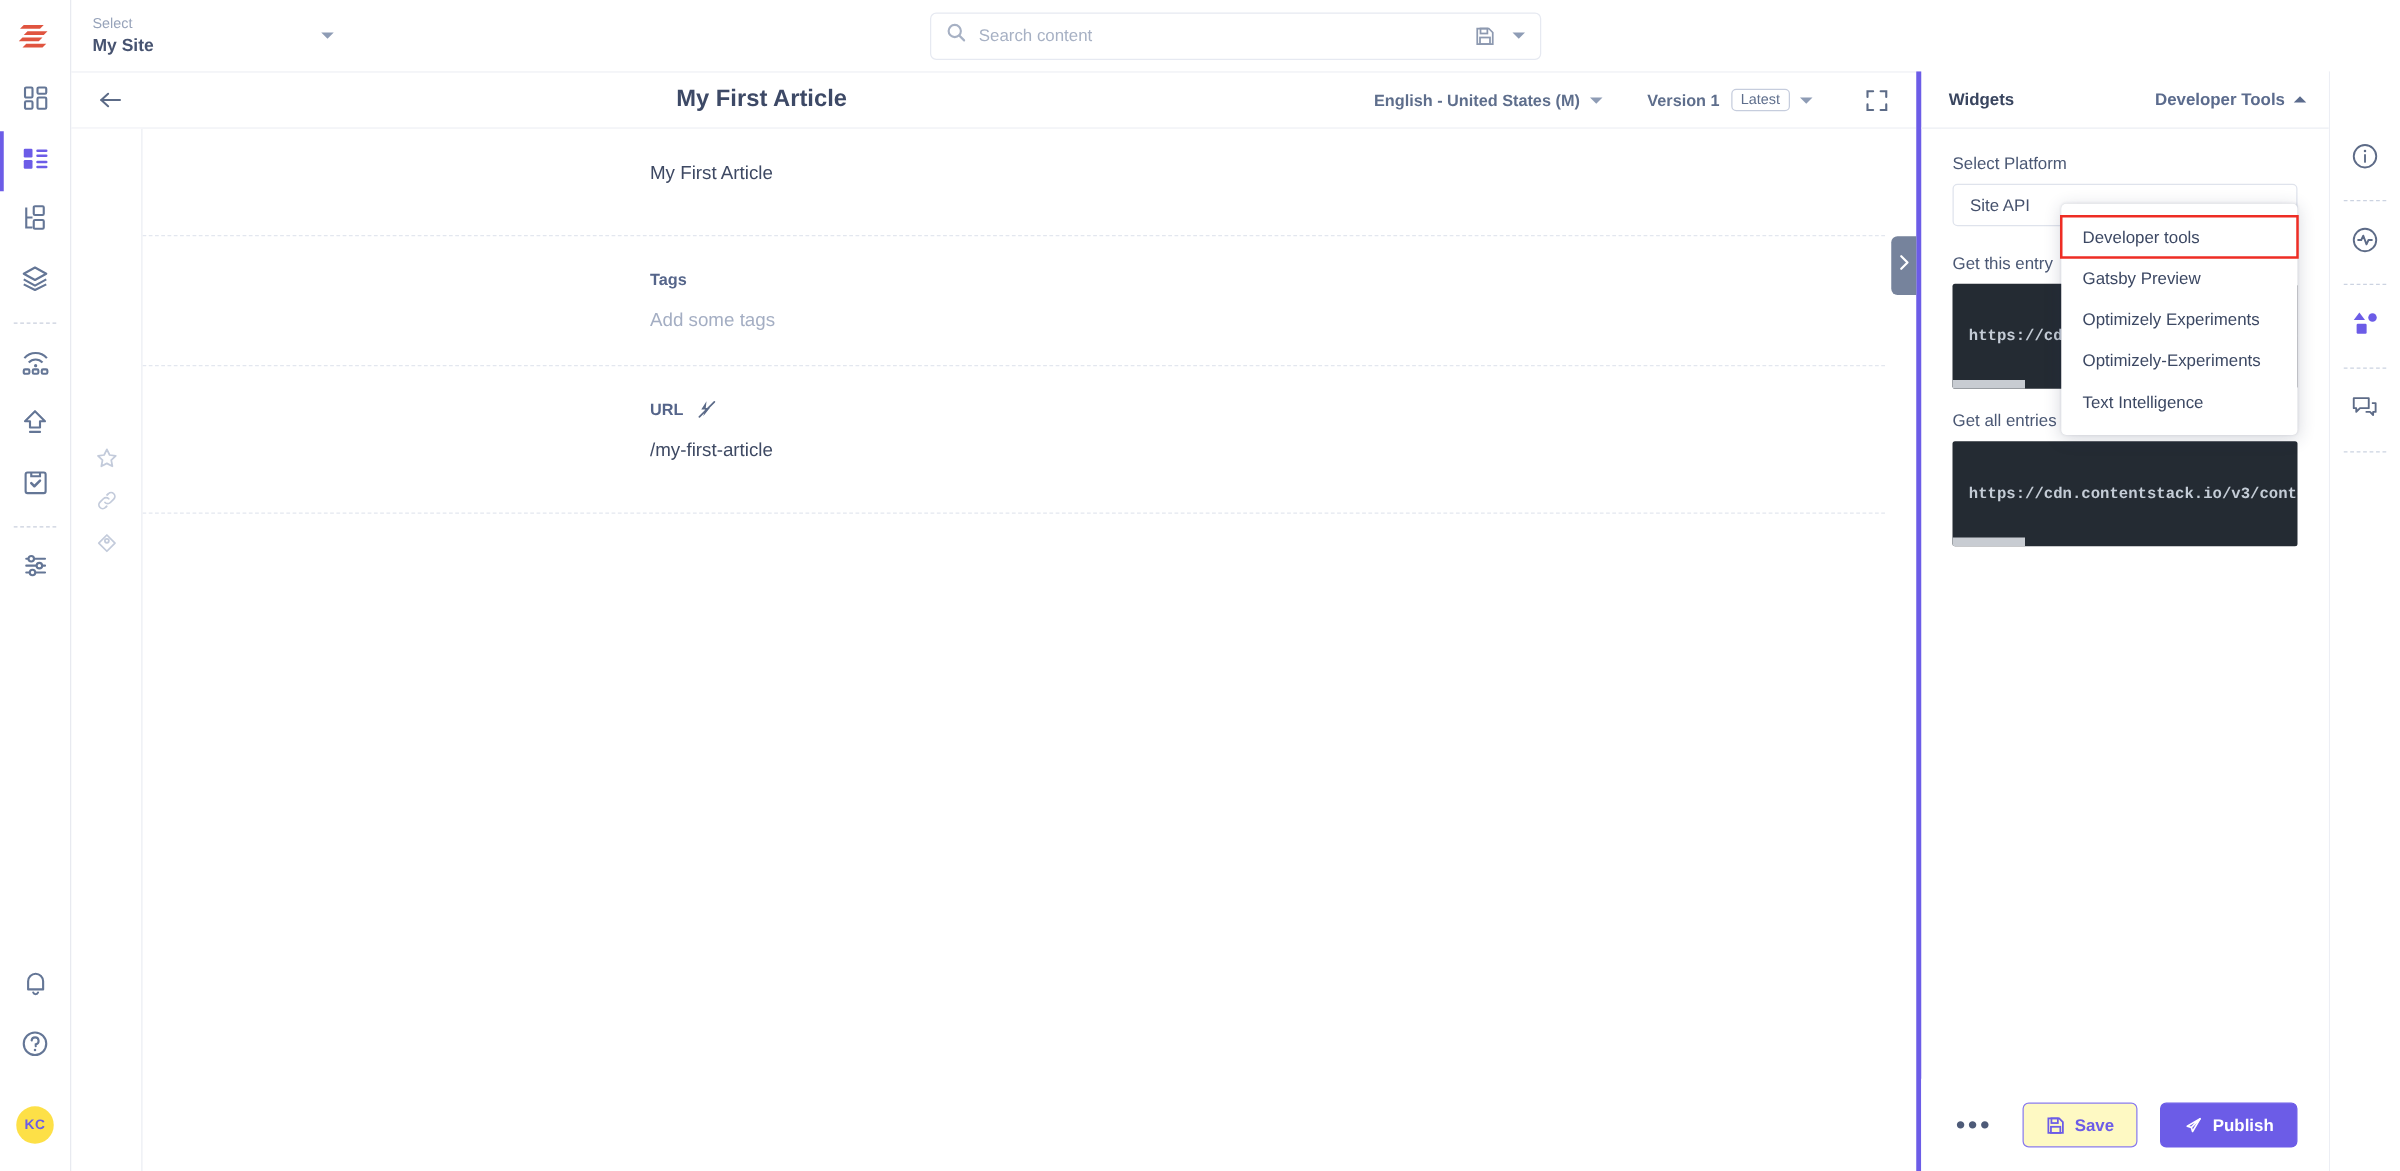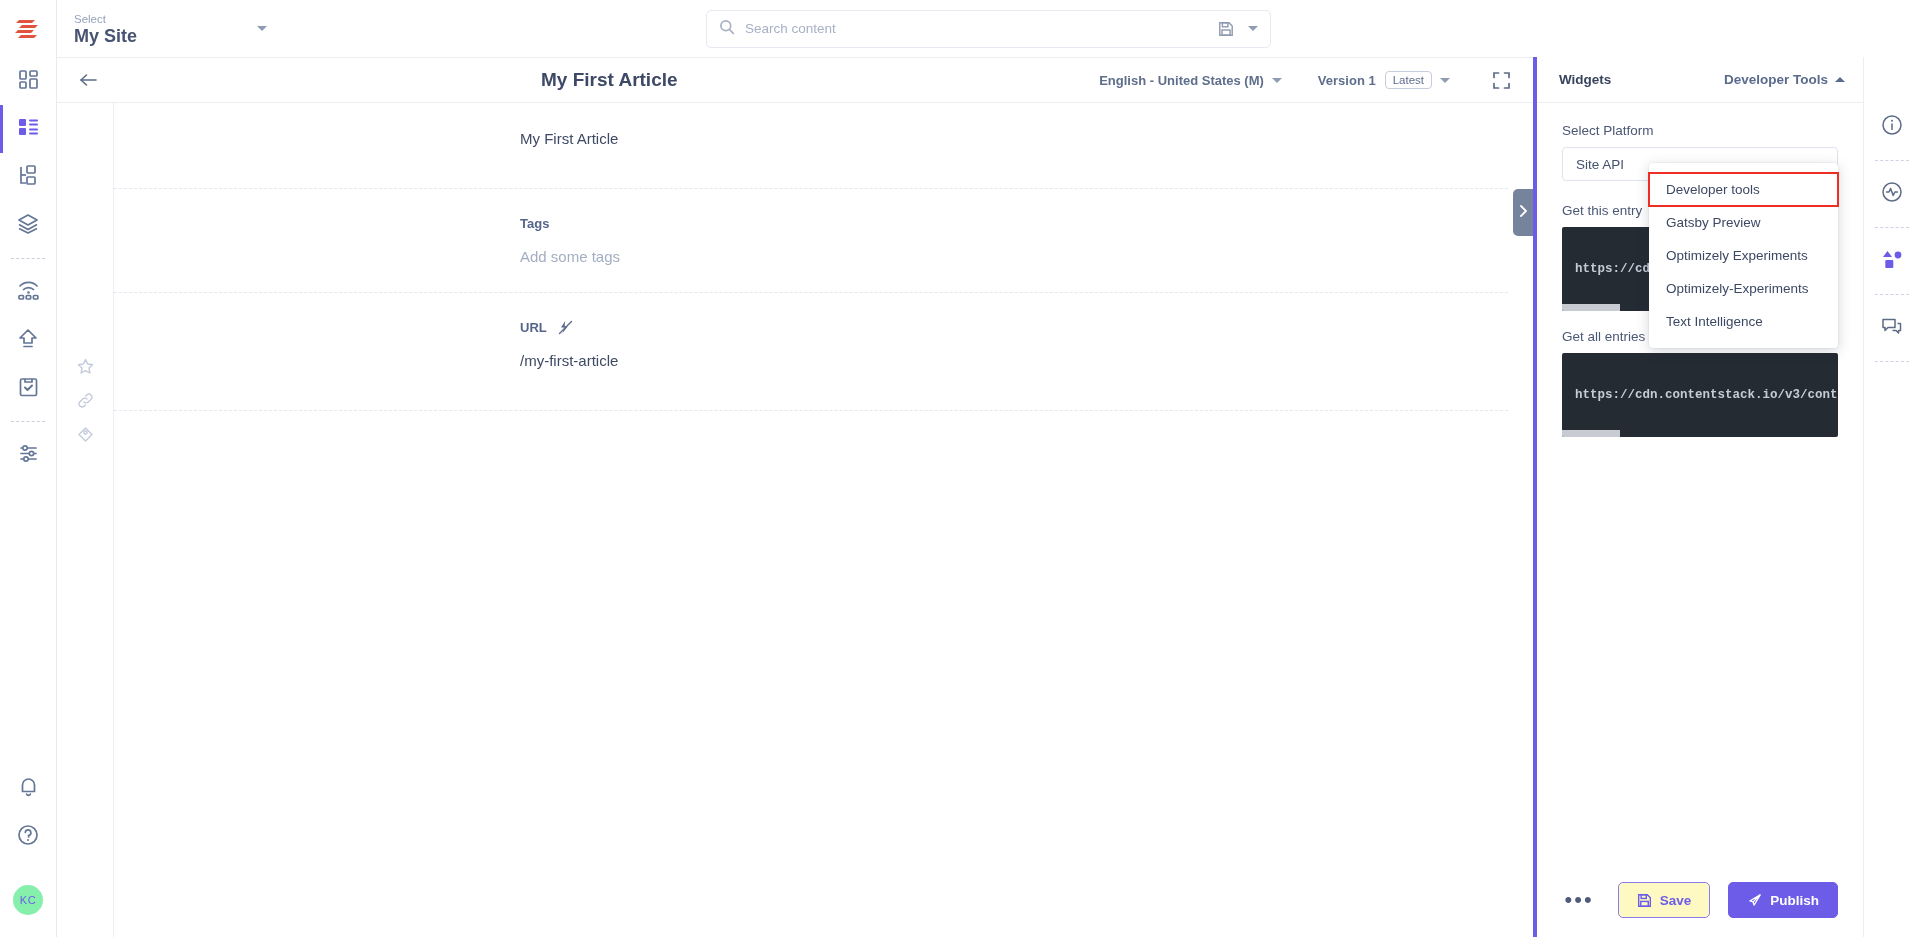--- a/index.html
+++ b/index.html
@@ -26,40 +26,40 @@
   }
   .rail-item.active::before {
     content: ""; position: absolute; left: 0; top: 0; bottom: 0; width: 3px; background: #6c5ce7;
   }
   .rail-item.active { color: #6c5ce7; }
   .rail-sep { width: 34px; border-top: 1px dashed #c9cfdd; margin: 9px 0; }
   .rail-spacer { flex: 1; }
   .rail-bottom { display: flex; flex-direction: column; align-items: center; padding-bottom: 22px; }
   .avatar {
     width: 30px; height: 30px; border-radius: 50%;
-    background: #86efac; color: #6c5ce7;
-    font-size: 11px; font-weight: normal; letter-spacing: .5px;
+    background: #fde047; color: #6c5ce7;
+    font-size: 11px; font-weight: bold; letter-spacing: .5px;
     display: flex; align-items: center; justify-content: center;
     margin-top: 24px; cursor: pointer;
   }
 
   
   .topstrip {
     position: absolute; left: 57px; top: 0; right: 0; height: 57px;
     background: #fff; display: flex; align-items: center; z-index: 25;
   }
   .stack-box { width: 210px; padding-left: 17px; display: flex; align-items: center; cursor: pointer; }
   .stack-texts { flex: 1; }
   .stack-label { font-size: 11.5px; color: #97a3ba; line-height: 15px; }
-  .stack-name { font-size: 18px; color: #475370; font-weight: bold; line-height: 18px; }
+  .stack-name { font-size: 14px; color: #475370; font-weight: bold; line-height: 18px; }
   .caret-down { width: 0; height: 0; border-left: 5px solid transparent; border-right: 5px solid transparent;
                 border-top: 5.5px solid #8e9cb5; margin-left: 8px; }
   .searchwrap { flex: 1; display: flex; justify-content: center; }
   .searchbar {
-    width: 565px; height: 38px; border: 1px solid #e6e9f1; border-radius: 5px;
+    width: 489px; height: 38px; border: 1px solid #e6e9f1; border-radius: 5px;
     display: flex; align-items: center; padding: 0 12px; background: #fff;
   }
   .search-input {
     flex: 1; border: 0; outline: 0; font-size: 13.5px; color: #3e4a66;
     font-family: "Liberation Sans", sans-serif; background: transparent; margin-left: 10px;
   }
   .search-input::placeholder { color: #a7b1c4; }
   .topstrip-right { width: 210px; }
 
   

